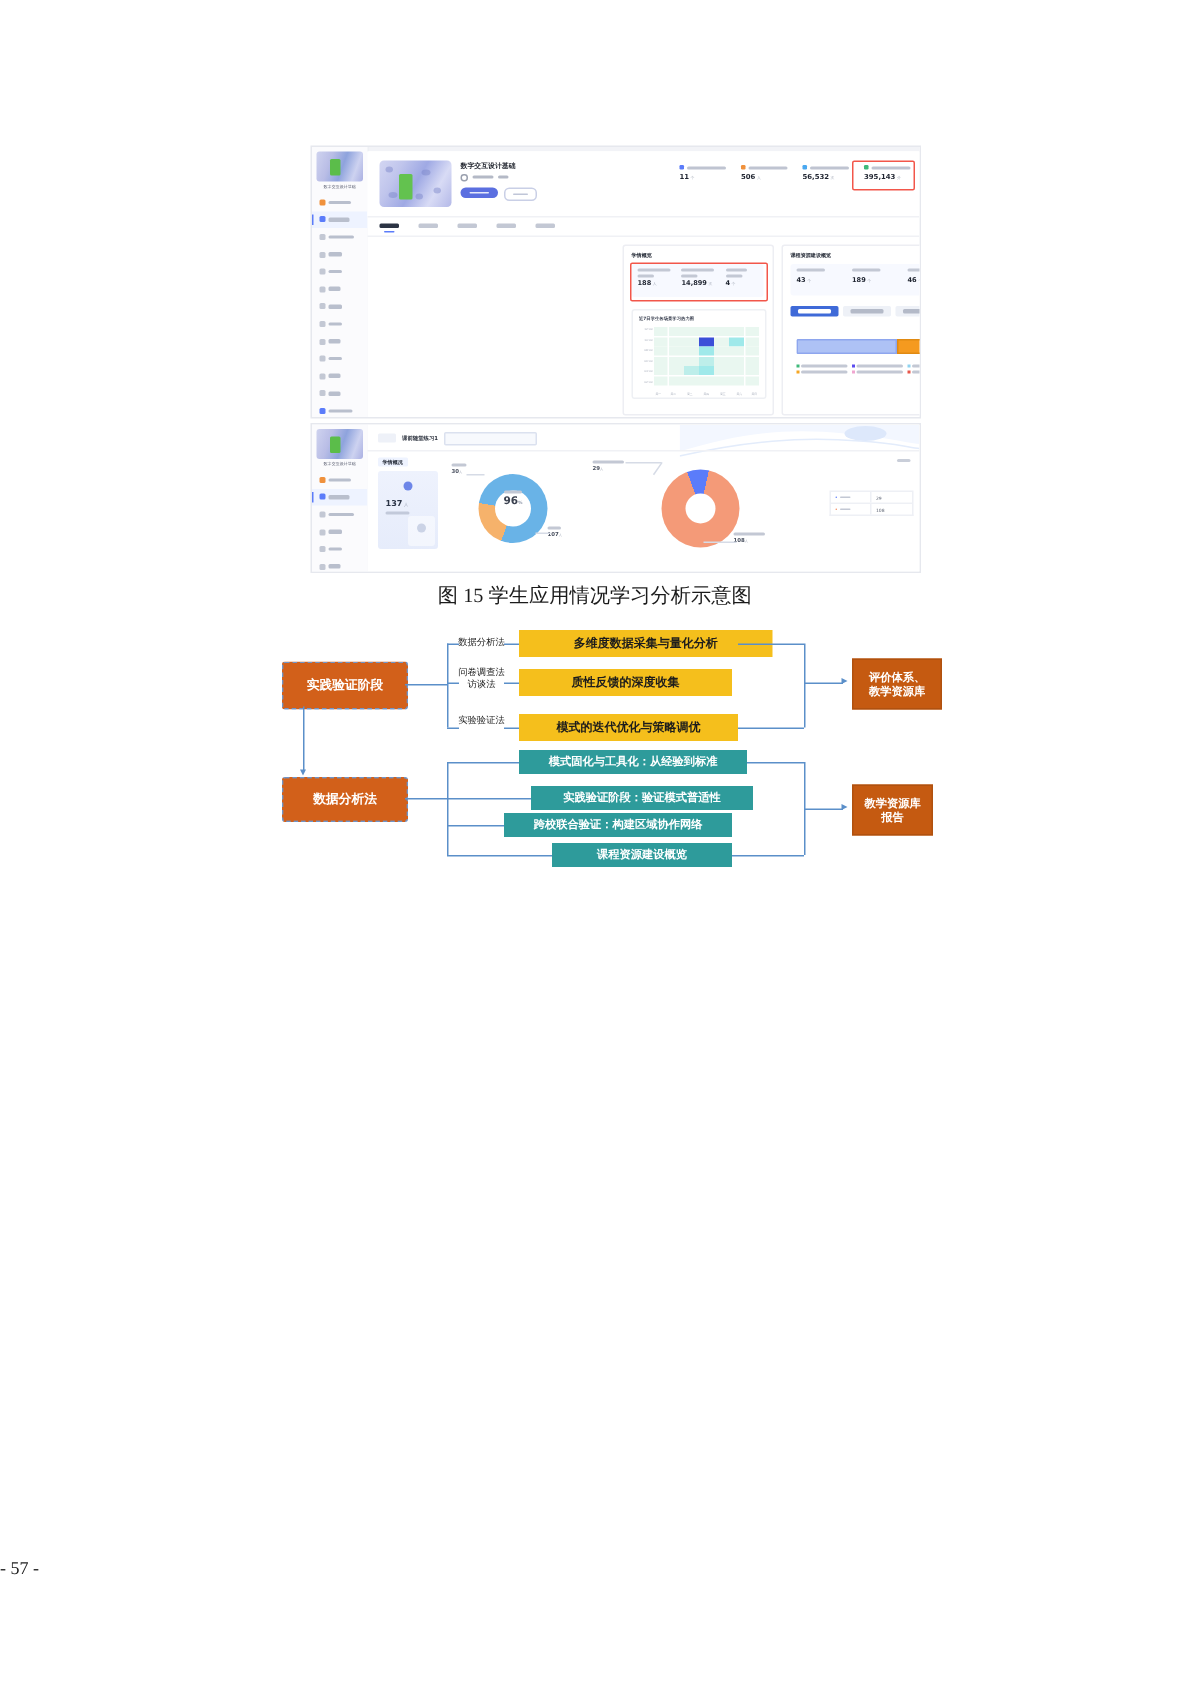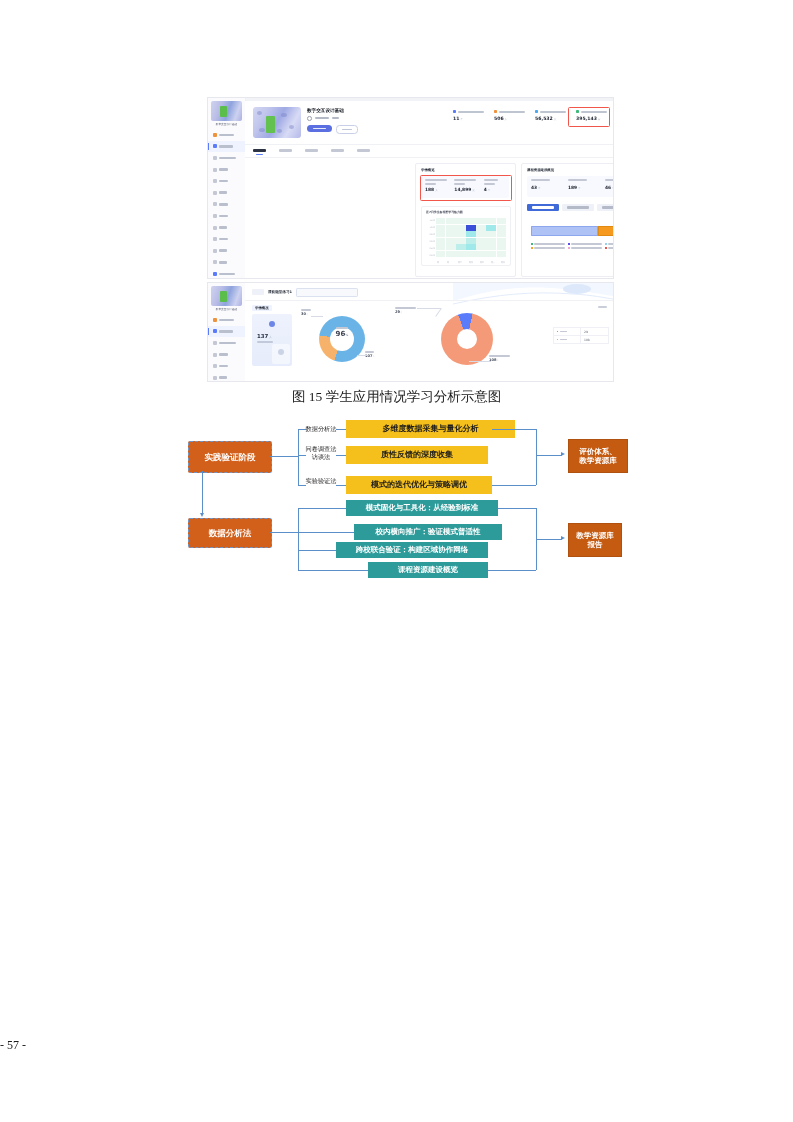--- a/index.html
+++ b/index.html
@@ -615,21 +615,21 @@
     </div>
 
     <div class="ln lnh" style="left:120px;top:117px;width:28px;"></div>
     <div class="ln lnv" style="left:148px;top:93px;height:62px;"></div>
     <div class="ln lnh" style="left:148px;top:93px;width:48px;"></div>
     <div class="ln lnh" style="left:148px;top:117px;width:56px;"></div>
     <div class="ln lnh" style="left:148px;top:135px;width:38px;"></div>
     <div class="ln lnh" style="left:148px;top:155px;width:70px;"></div>
 
     <div class="nd n-teal" style="left:196px;top:85px;width:152px;height:16px;">模式固化与工具化：从经验到标准</div>
-    <div class="nd n-teal" style="left:204px;top:109px;width:148px;height:16px;">校内横向推广：验证模式普适性</div>
+    <div class="nd n-teal" style="left:204px;top:109px;width:148px;height:16px;">实践验证阶段：验证模式普适性</div>
     <div class="nd n-teal" style="left:186px;top:127px;width:152px;height:16px;">跨校联合验证：构建区域协作网络</div>
     <div class="nd n-teal" style="left:218px;top:147px;width:120px;height:16px;">课程资源建设概览</div>
 
     <div class="ln lnh" style="left:348px;top:93px;width:38px;"></div>
     <div class="ln lnh" style="left:338px;top:155px;width:48px;"></div>
     <div class="ln lnv" style="left:386px;top:93px;height:62px;"></div>
     <div class="ln lnh" style="left:386px;top:124px;width:26px;"></div>
     <div class="arw arw-r" style="left:411px;top:121.4px;"></div>
 
     <div class="nd n-orange2" style="left:418px;top:108px;width:52px;height:32px;">

